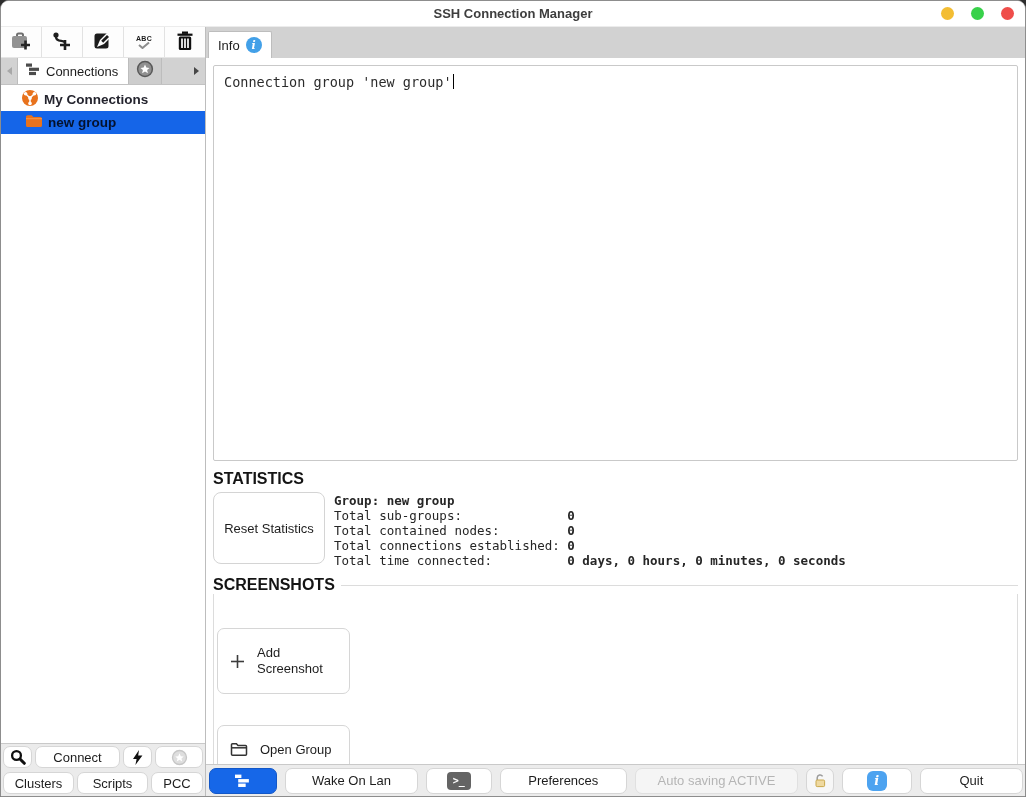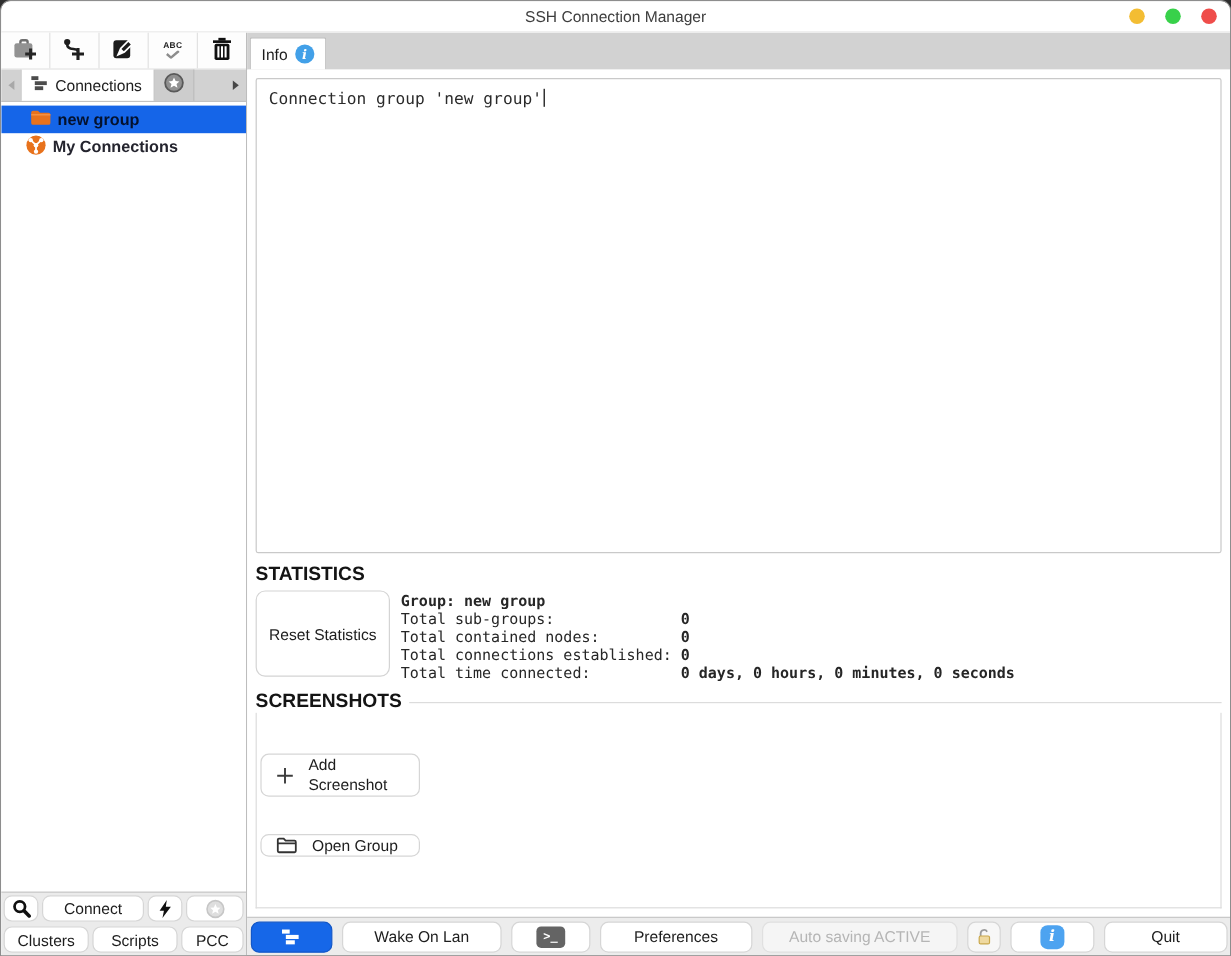--- a/index.html
+++ b/index.html
@@ -1,21 +1,21 @@
 <!DOCTYPE html>
 <html><head>
 <meta charset="utf-8">
 <style>
   * { margin:0; padding:0; box-sizing:border-box; }
   html,body { width:1026px; height:797px; background:#2e2e2e; font-family:"Liberation Sans", sans-serif; }
   .window { width:1026px; height:797px; background:#fff; border-radius:9px 9px 0 0; overflow:hidden; border:1px solid #8d8d8d; display:flex; flex-direction:column; }
 
   
   .titlebar { height:26px; flex:0 0 26px; display:flex; align-items:center; justify-content:center; position:relative; background:#fff; border-bottom:1px solid #ececec; }
-  .titlebar .title { font-size:13px; color:#3d3d3d; }
+  .titlebar .title { font-size:13px; color:#3d3d3d;font-weight:bold; }
   .lights { position:absolute; right:11px; top:6px; display:flex; gap:17px; }
   .light { width:13px; height:13px; border-radius:50%; }
   .light.y { background:#f3bd33; }
   .light.g { background:#38d14a; }
   .light.r { background:#ef4d4a; }
 
   .body-row { flex:1; display:flex; min-height:0; }
 
   
   .sidebar { width:205px; flex:0 0 205px; border-right:1px solid #bdbdbd; display:flex; flex-direction:column; background:#fff; }
@@ -60,21 +60,21 @@
   .reset-btn { width:112px; flex:0 0 112px; height:72px; background:#fff; border:1px solid #d4d4d4; border-radius:8px; font-size:13px; color:#1d1d1d; cursor:pointer; font-family:"Liberation Sans", sans-serif; }
   .stats-text { font-family:"DejaVu Sans Mono", monospace; font-size:12.5px; color:#262626; line-height:15px; padding-top:1px; }
   .stat-bold { font-weight:bold; }
   .stat-label { display:inline-block; min-width:31ch; }
   .stat-value { font-weight:bold; }
 
   .shots { margin-top:8px; flex:1; display:flex; flex-direction:column; min-height:0; }
   .shots-legend { display:flex; align-items:center; gap:6px; }
   .shots-legend .line { flex:1; height:1px; background:#dcdcdc; }
   .shots-frame { flex:1; border-left:1px solid #dcdcdc; border-right:1px solid #dcdcdc; border-bottom:1px solid #dcdcdc; padding:34px 0 0 3px; display:flex; flex-direction:column; gap:31px; }
-  .shot-btn { width:133px; background:#fff; border:1px solid #d6d6d6; border-radius:7px; display:flex; align-items:center; gap:12px; padding:1px 12px; font-size:13px; color:#1d1d1d; cursor:pointer; text-align:left; font-family:"Liberation Sans", sans-serif; }
+  .shot-btn { width:133px; background:#fff; border:1px solid #d6d6d6; border-radius:7px; display:flex; align-items:center; gap:12px; padding:16px 12px; font-size:13px; color:#1d1d1d; cursor:pointer; text-align:left; font-family:"Liberation Sans", sans-serif; }
   .shot-btn .lbl2 { width:76px; line-height:16px; }
 
   
   .bottombar { flex:0 0 32px; background:#ececec; border-top:1px solid #c9c9c9; display:flex; align-items:center; gap:8px; padding:0 2px 0 3px; }
   .bb-btn { height:26px; background:#fff; border:1px solid #d6d6d6; border-radius:7px; display:flex; align-items:center; justify-content:center; font-size:13px; color:#1d1d1d; cursor:pointer; font-family:"Liberation Sans", sans-serif; }
   .bb-tree { width:70px; background:#1667e8; border-color:#1257c8; }
   .bb-wol { width:136px; }
   .bb-term { width:68px; }
   .bb-pref { width:130px; }
   .bb-auto { width:168px; color:#b5b5b5; cursor:default; background:#f5f5f5; border-color:#e0e0e0; }
@@ -188,45 +188,45 @@
         </div>
         <div class="spacer"></div>
         <div class="nav-arrow">
           <svg width="8" height="10" viewBox="0 0 8 10">
               <path d="M1 1 L6 5 L1 9 Z" fill="#474747"></path>
             </svg>
         </div>
       </div>
 
       <div class="tree">
-        <div class="tree-row child selected">
-          <span>
-            <svg width="18" height="14" viewBox="0 0 18 14">
-                <path d="M1 2.8 A1.6 1.6 0 0 1 2.6 1.2 H6.6 L8.4 3 H15.4 A1.6 1.6 0 0 1 17 4.6 V11.4 A1.6 1.6 0 0 1 15.4 13 H2.6 A1.6 1.6 0 0 1 1 11.4 Z" fill="#e8721c"></path>
-                <path d="M1 4.6 H17" stroke="#f59040" stroke-width="1.2"></path>
-              </svg>
-          </span>
-          <span>new group</span>
-        </div>
         <div class="tree-row root">
           <span>
             <svg width="18" height="18" viewBox="0 0 18 18">
                 <circle cx="9" cy="9" r="8" fill="#e8721c"></circle>
                 <g stroke="#fff" stroke-width="1.5">
                   <line x1="9" y1="9" x2="4.6" y2="4.8"></line>
                   <line x1="9" y1="9" x2="13.4" y2="4.8"></line>
                   <line x1="9" y1="9" x2="9" y2="14.4"></line>
                 </g>
                 <circle cx="4.6" cy="4.8" r="1.8" fill="#fff"></circle>
                 <circle cx="13.4" cy="4.8" r="1.8" fill="#fff"></circle>
                 <circle cx="9" cy="14.4" r="1.8" fill="#fff"></circle>
                 <circle cx="9" cy="9" r="1.9" fill="#fff"></circle>
               </svg>
           </span>
           <span>My Connections</span>
+        </div>
+        <div class="tree-row child selected">
+          <span>
+            <svg width="18" height="14" viewBox="0 0 18 14">
+                <path d="M1 2.8 A1.6 1.6 0 0 1 2.6 1.2 H6.6 L8.4 3 H15.4 A1.6 1.6 0 0 1 17 4.6 V11.4 A1.6 1.6 0 0 1 15.4 13 H2.6 A1.6 1.6 0 0 1 1 11.4 Z" fill="#e8721c"></path>
+                <path d="M1 4.6 H17" stroke="#f59040" stroke-width="1.2"></path>
+              </svg>
+          </span>
+          <span>new group</span>
         </div>
       </div>
 
       <div class="sb-footer">
         <div class="sb-frow">
           <button class="sb-btn sq">
             <svg width="16" height="16" viewBox="0 0 16 16">
                 <circle cx="6.5" cy="6.5" r="4.4" fill="none" stroke="#101010" stroke-width="2.3"></circle>
                 <line x1="10" y1="10" x2="14.3" y2="14.3" stroke="#101010" stroke-width="3" stroke-linecap="round"></line>
               </svg>

